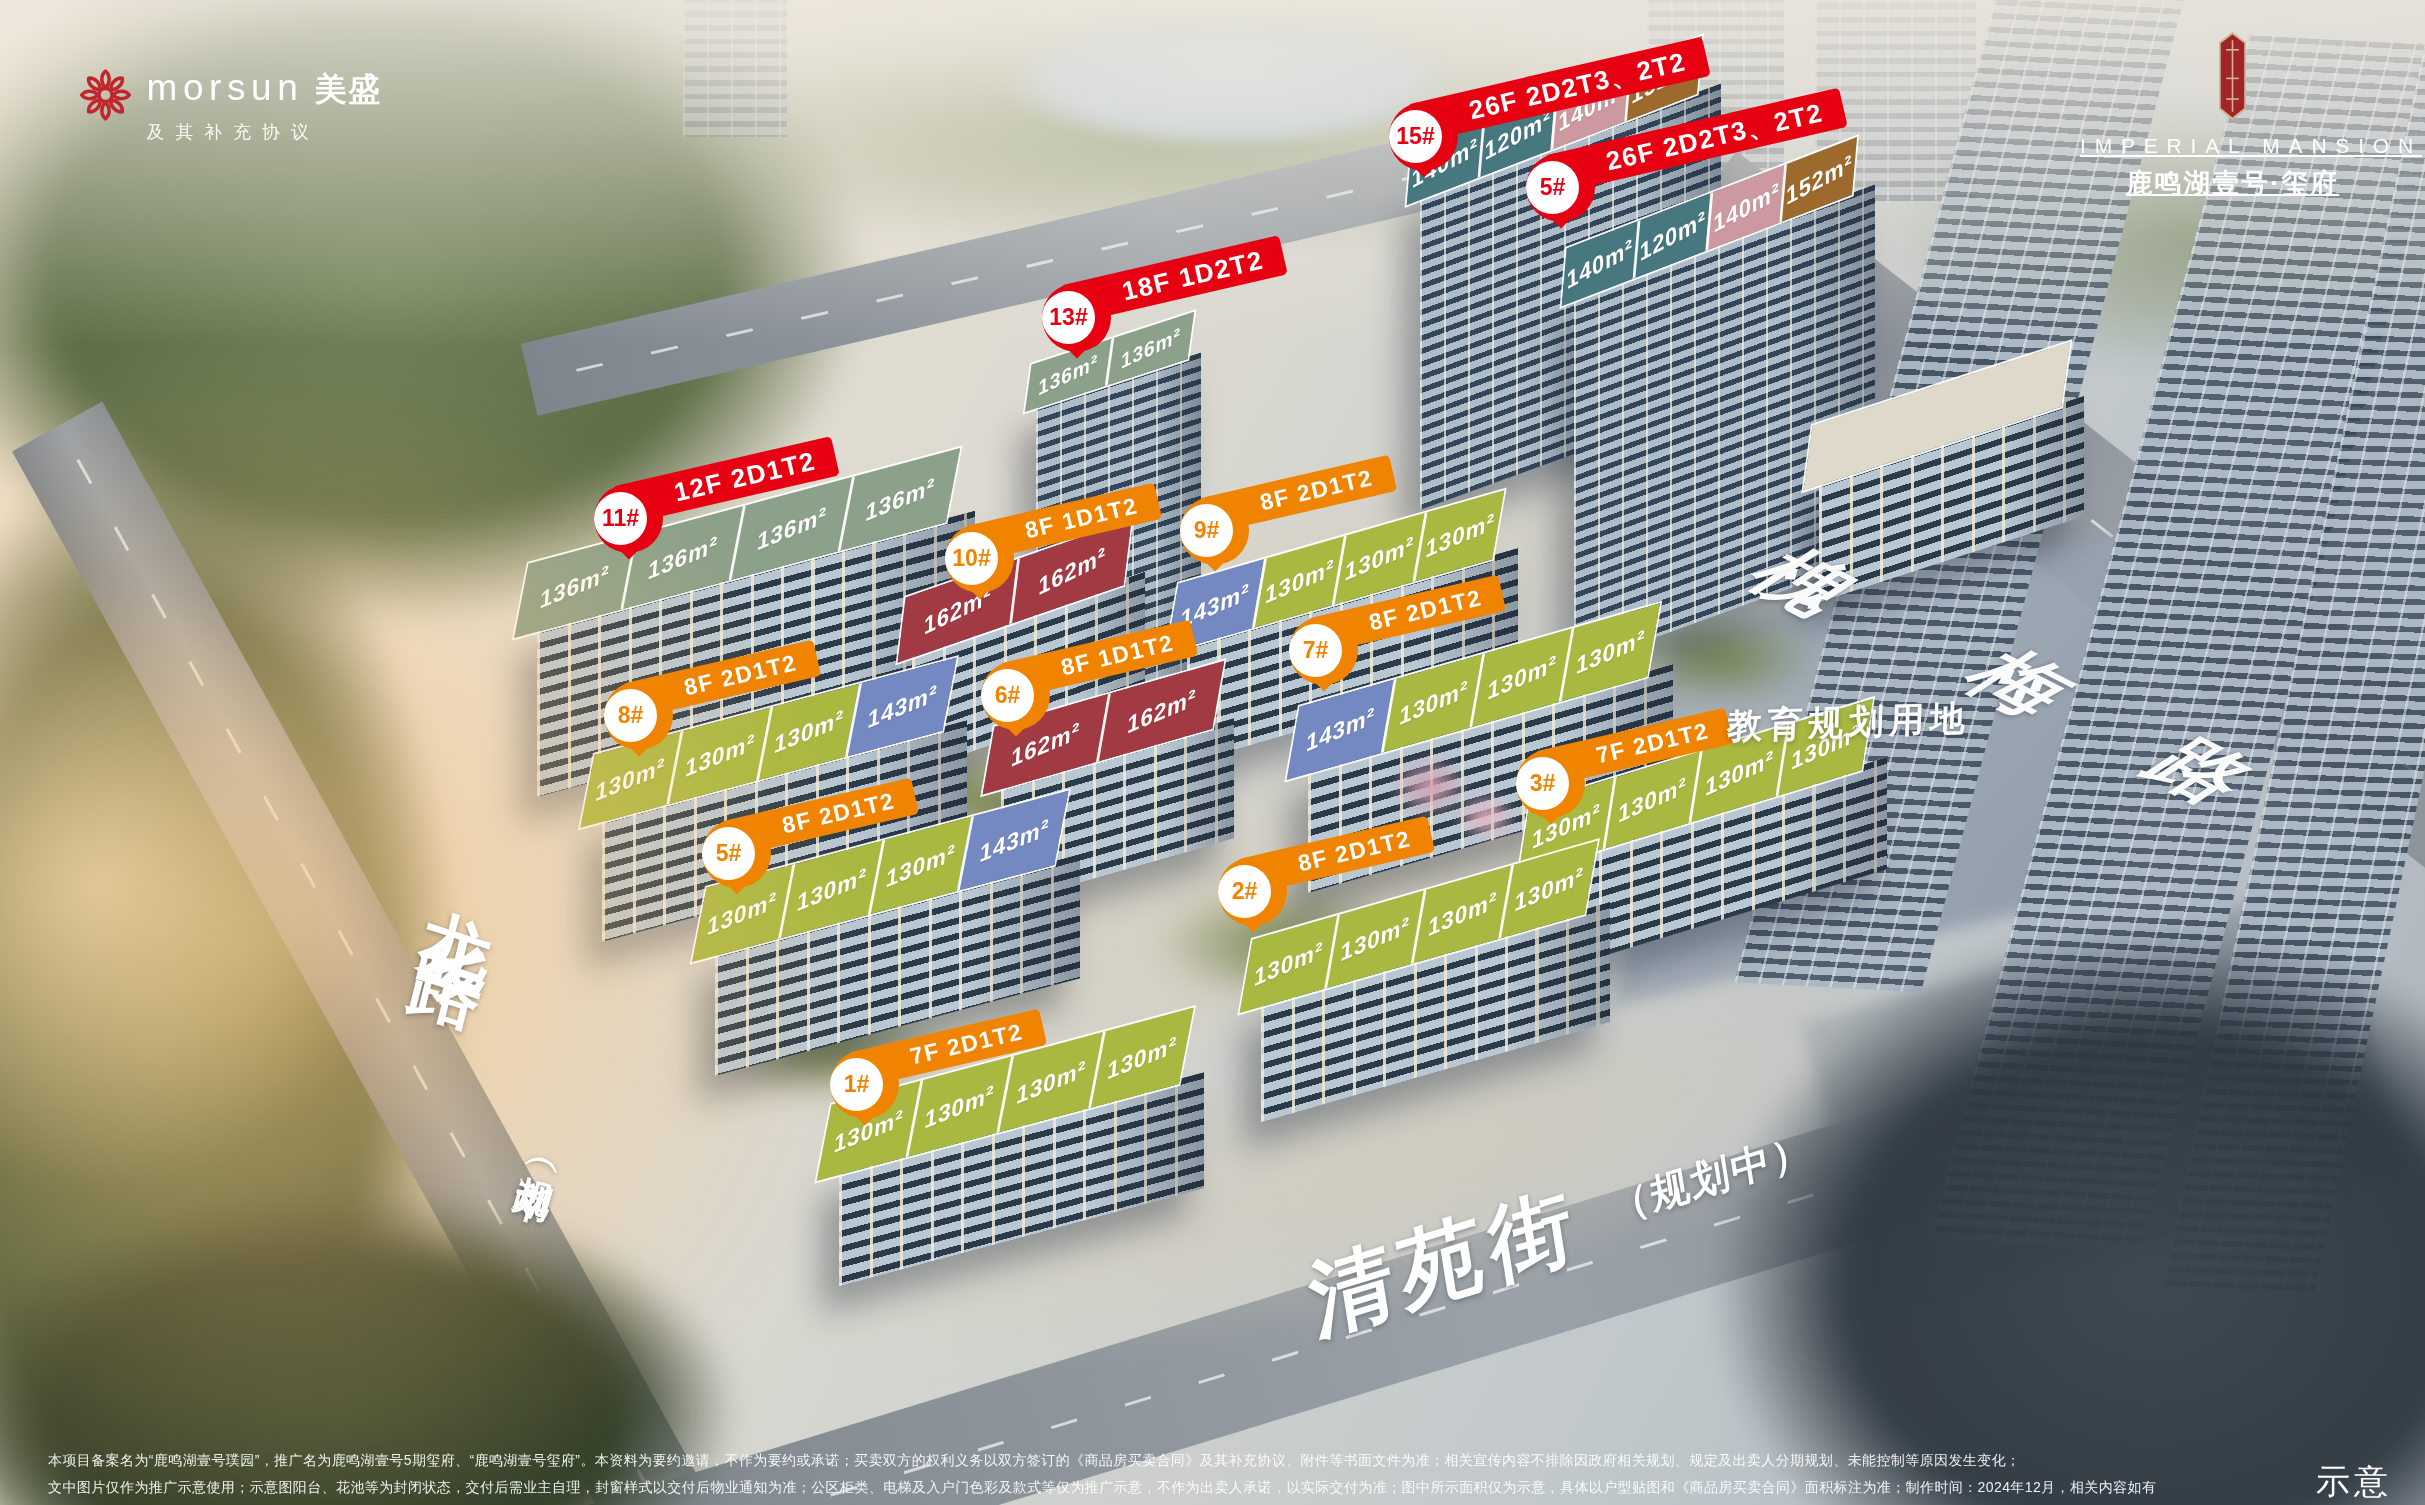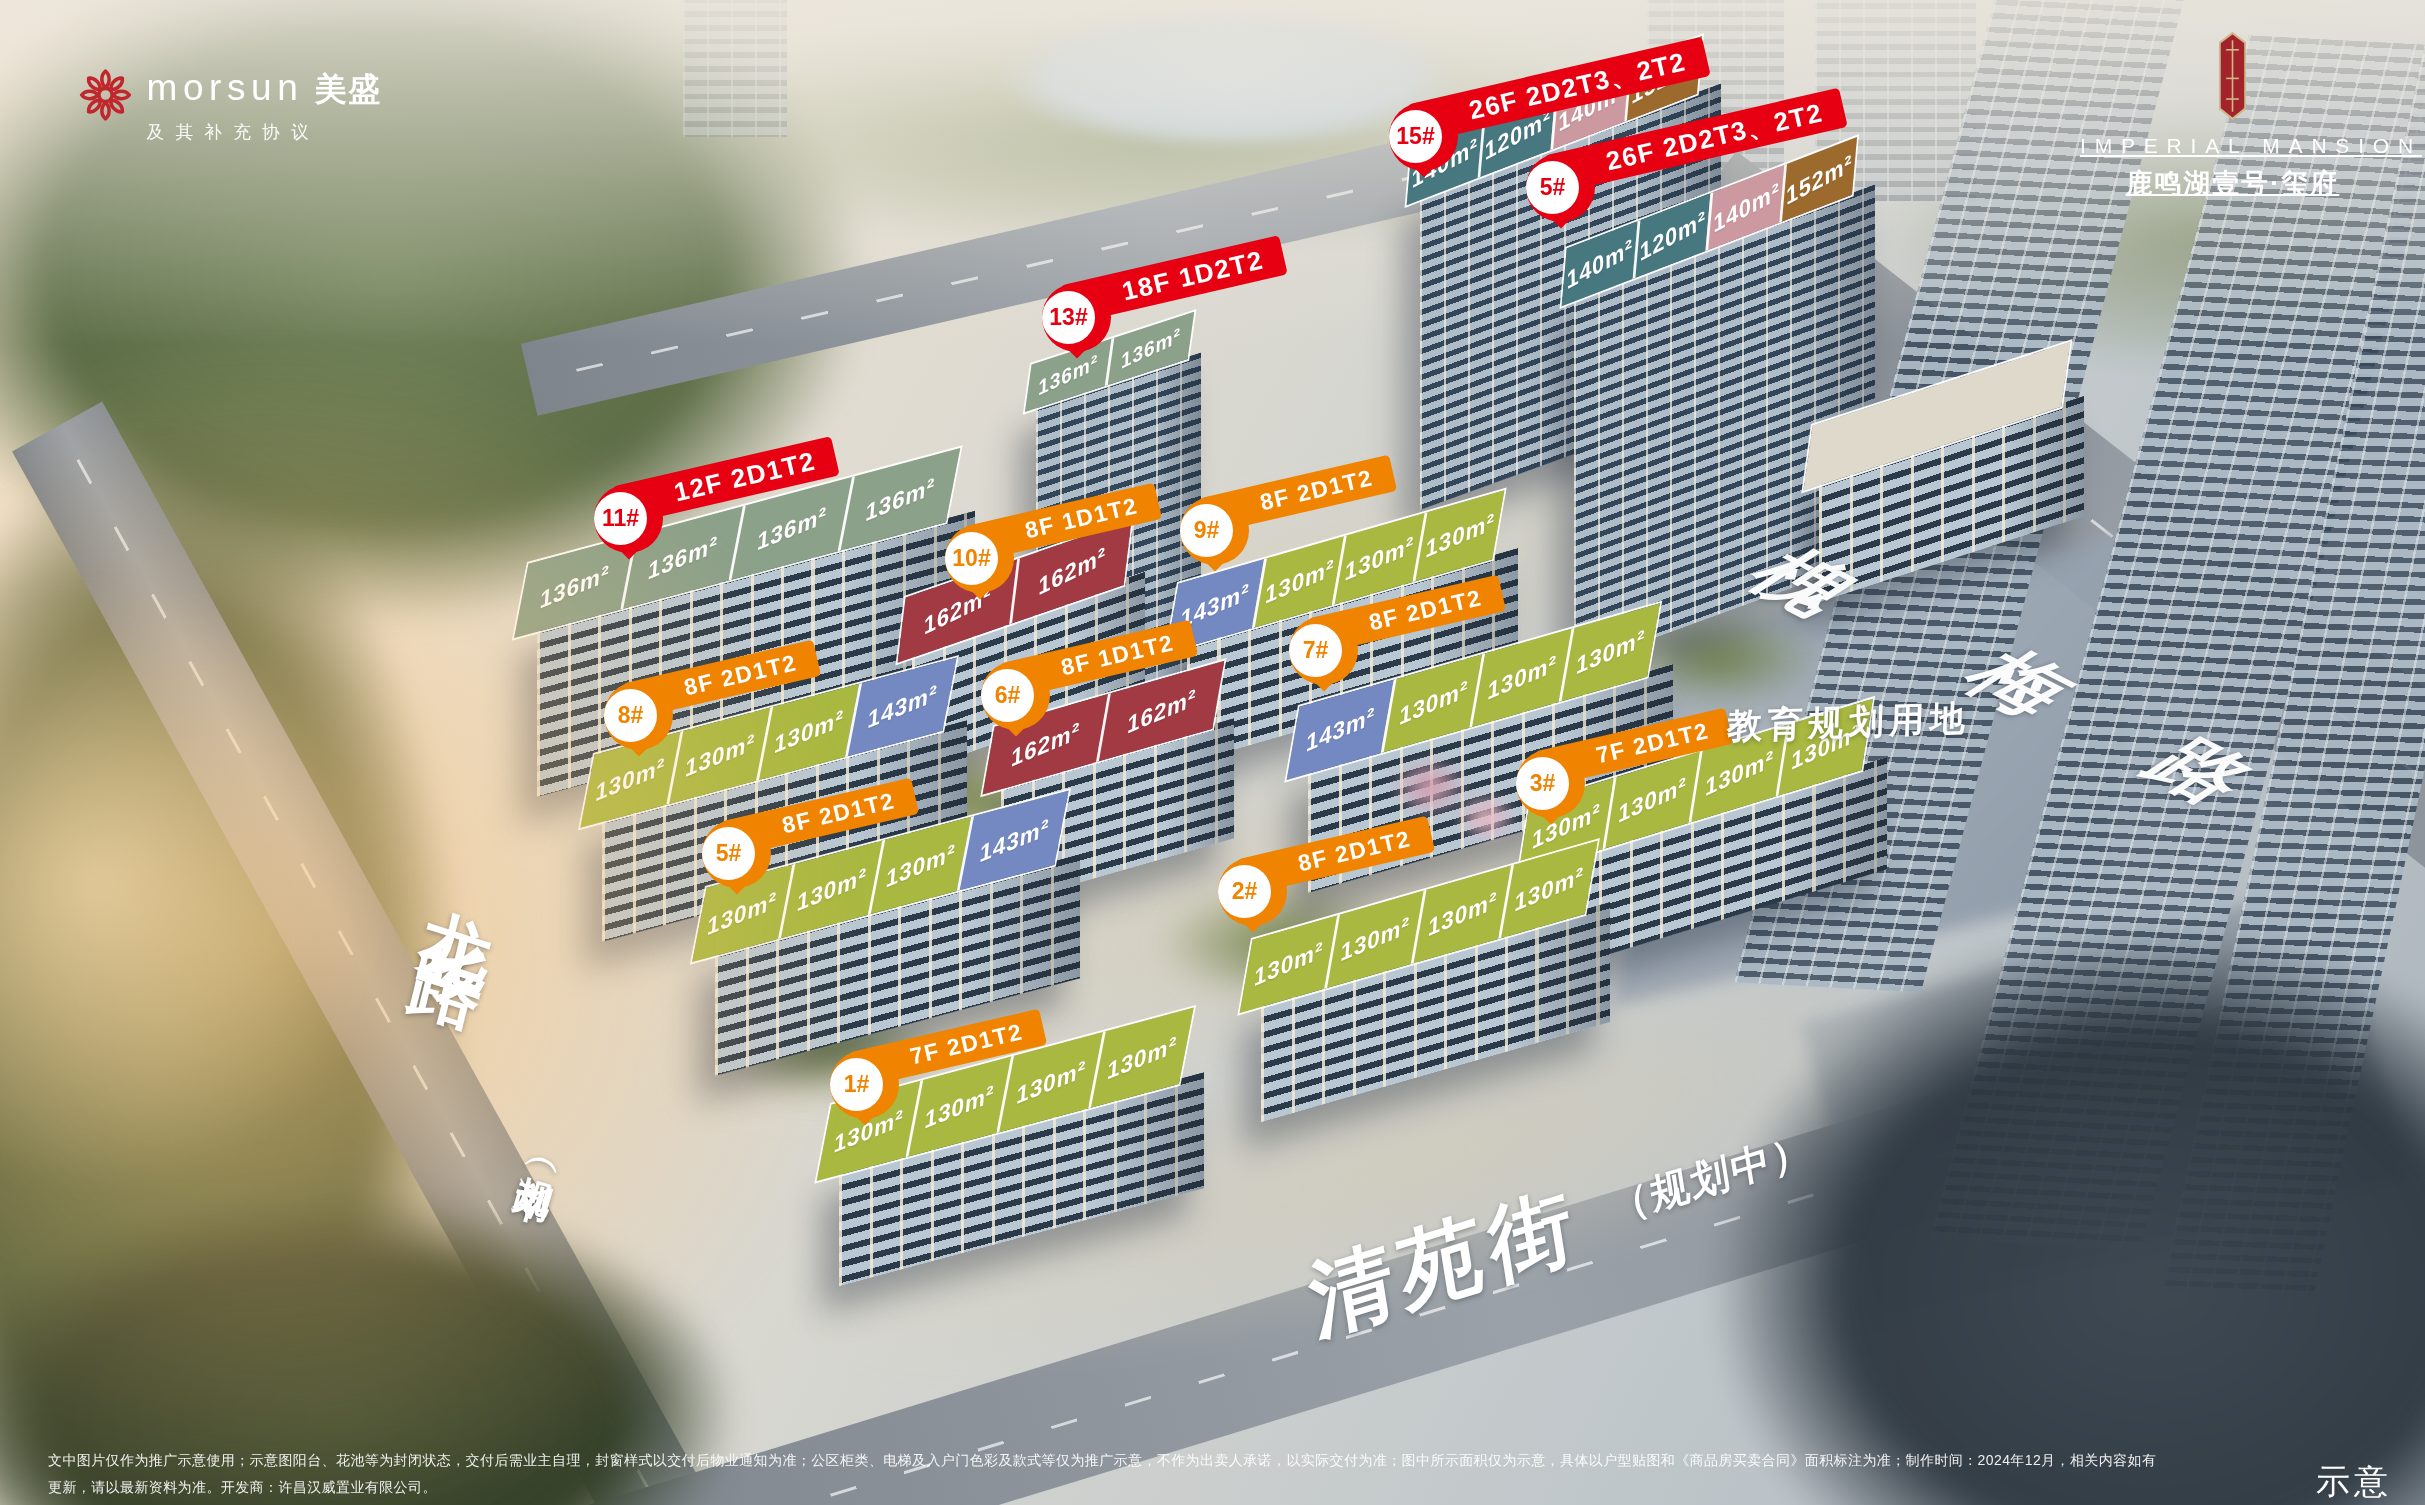--- a/index.html
+++ b/index.html
@@ -474,18 +474,19 @@
         <line x1="17" y1="10" x2="17" y2="100" stroke="#cdb98e" stroke-width="2"></line>
         <line x1="9" y1="58" x2="25" y2="58" stroke="#cdb98e" stroke-width="2"></line>
         <line x1="9" y1="84" x2="25" y2="84" stroke="#cdb98e" stroke-width="2"></line>
       </svg>
     </span>
     <div class="en">IMPERIAL MANSION</div>
     <div class="cn">鹿鸣湖壹号·玺府</div>
   </div>
 
   <div id="disclaimer">
+    <div>本项目备案名为“鹿鸣湖壹号璞园”，推广名为鹿鸣湖壹号5期玺府、“鹿鸣湖壹号玺府”。本资料为要约邀请，不作为要约或承诺；买卖双方的权利义务以双方签订的《商品房买卖合同》及其补充协议、附件等书面文件为准；相关宣传内容不排除因政府相关规划、规定及出卖人分期规划、未能控制等原因发生变化；</div>
     <div>文中图片仅作为推广示意使用；示意图阳台、花池等为封闭状态，交付后需业主自理，封窗样式以交付后物业通知为准；公区柜类、电梯及入户门色彩及款式等仅为推广示意，不作为出卖人承诺，以实际交付为准；图中所示面积仅为示意，具体以户型贴图和《商品房买卖合同》面积标注为准；制作时间：2024年12月，相关内容如有更新，请以最新资料为准。开发商：许昌汉威置业有限公司。</div>
   </div>
   <div id="sheet-label">示意图</div>
 
 </div>
 
 
 </body></html>

